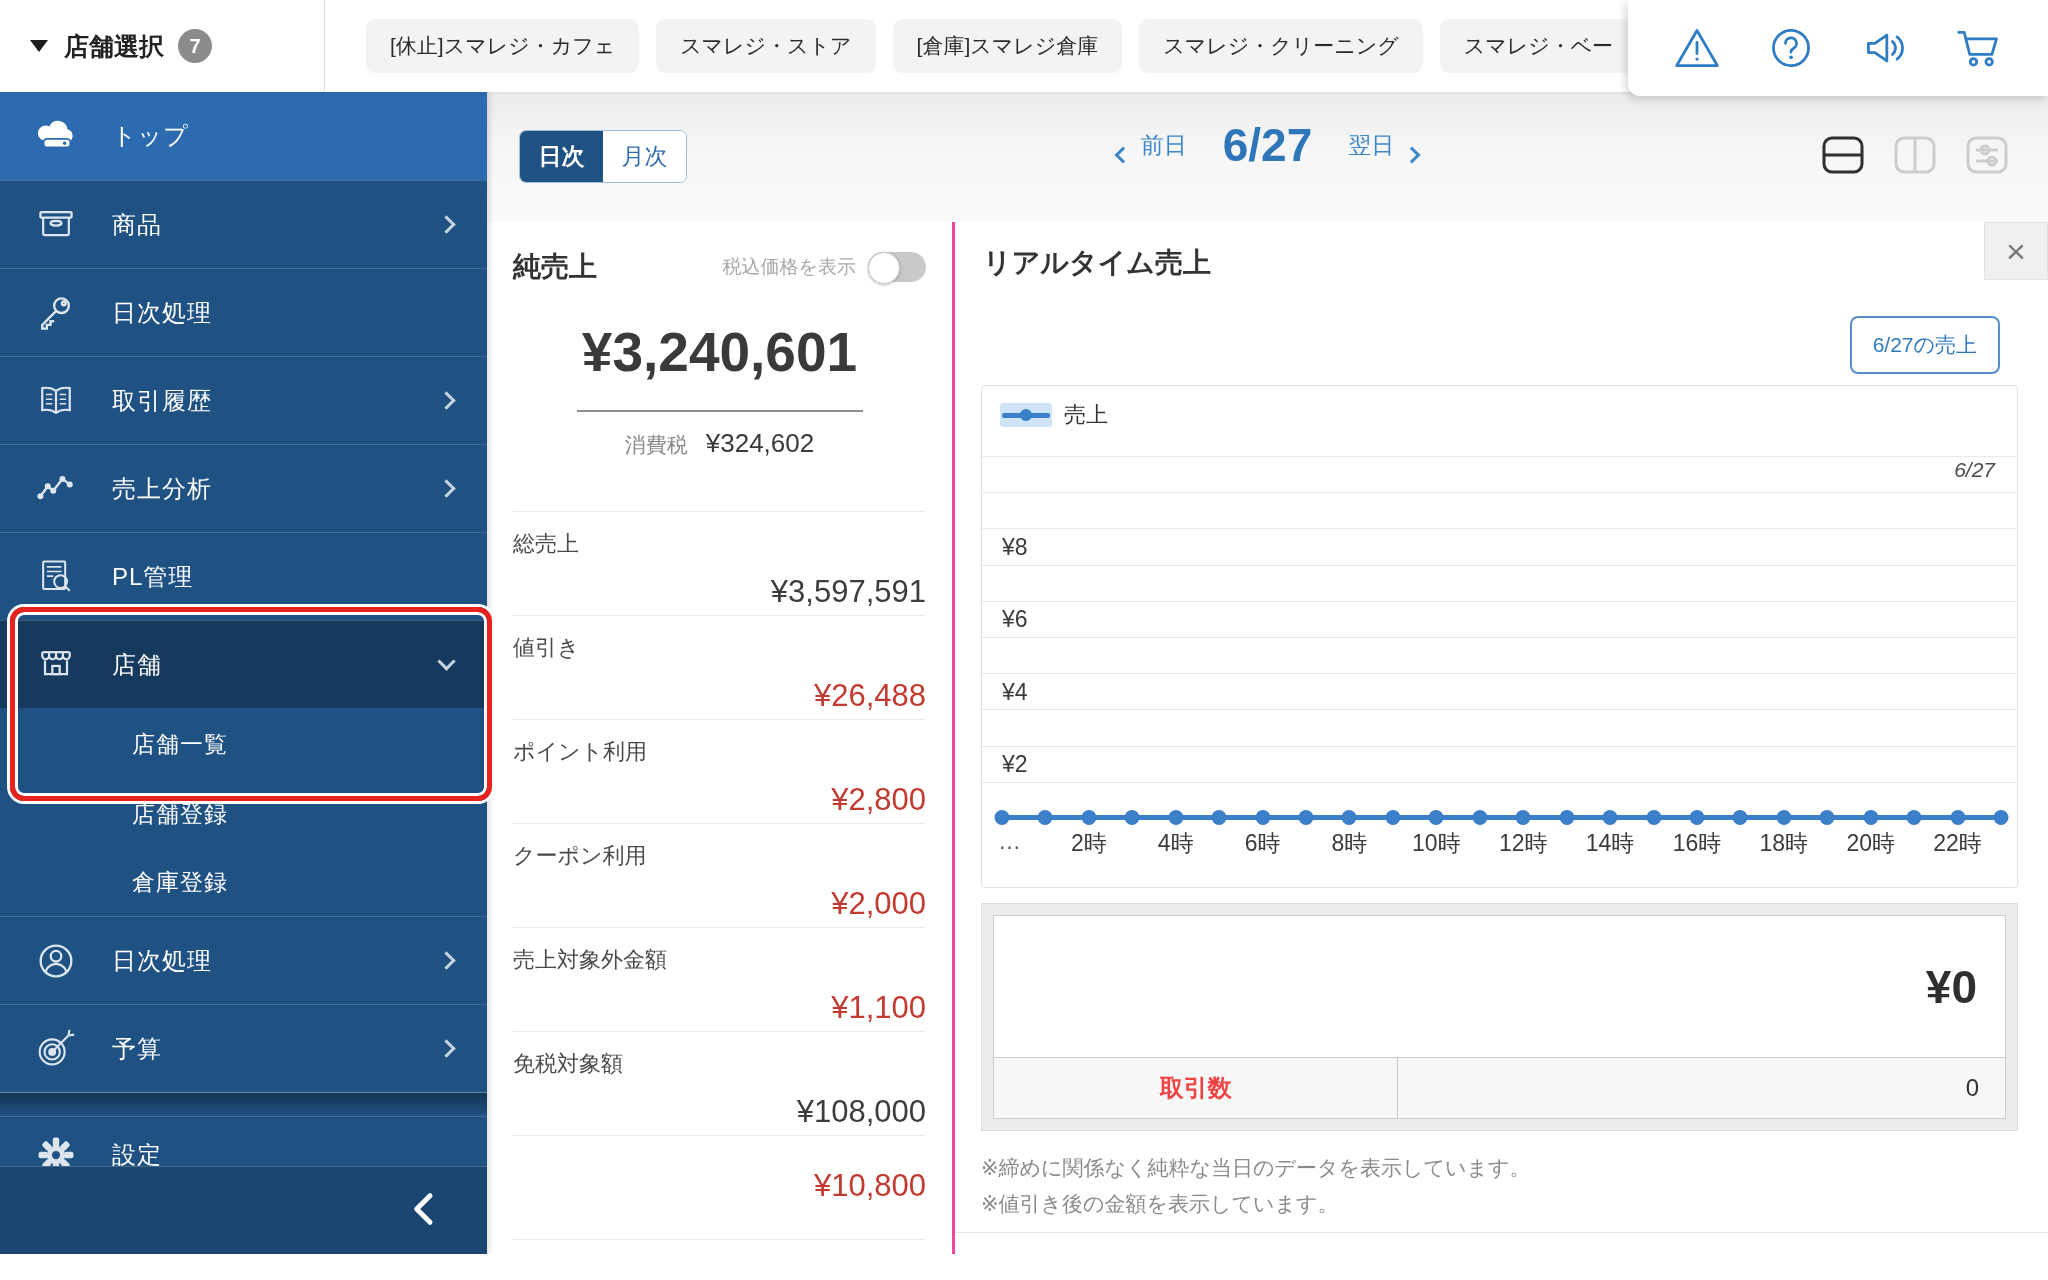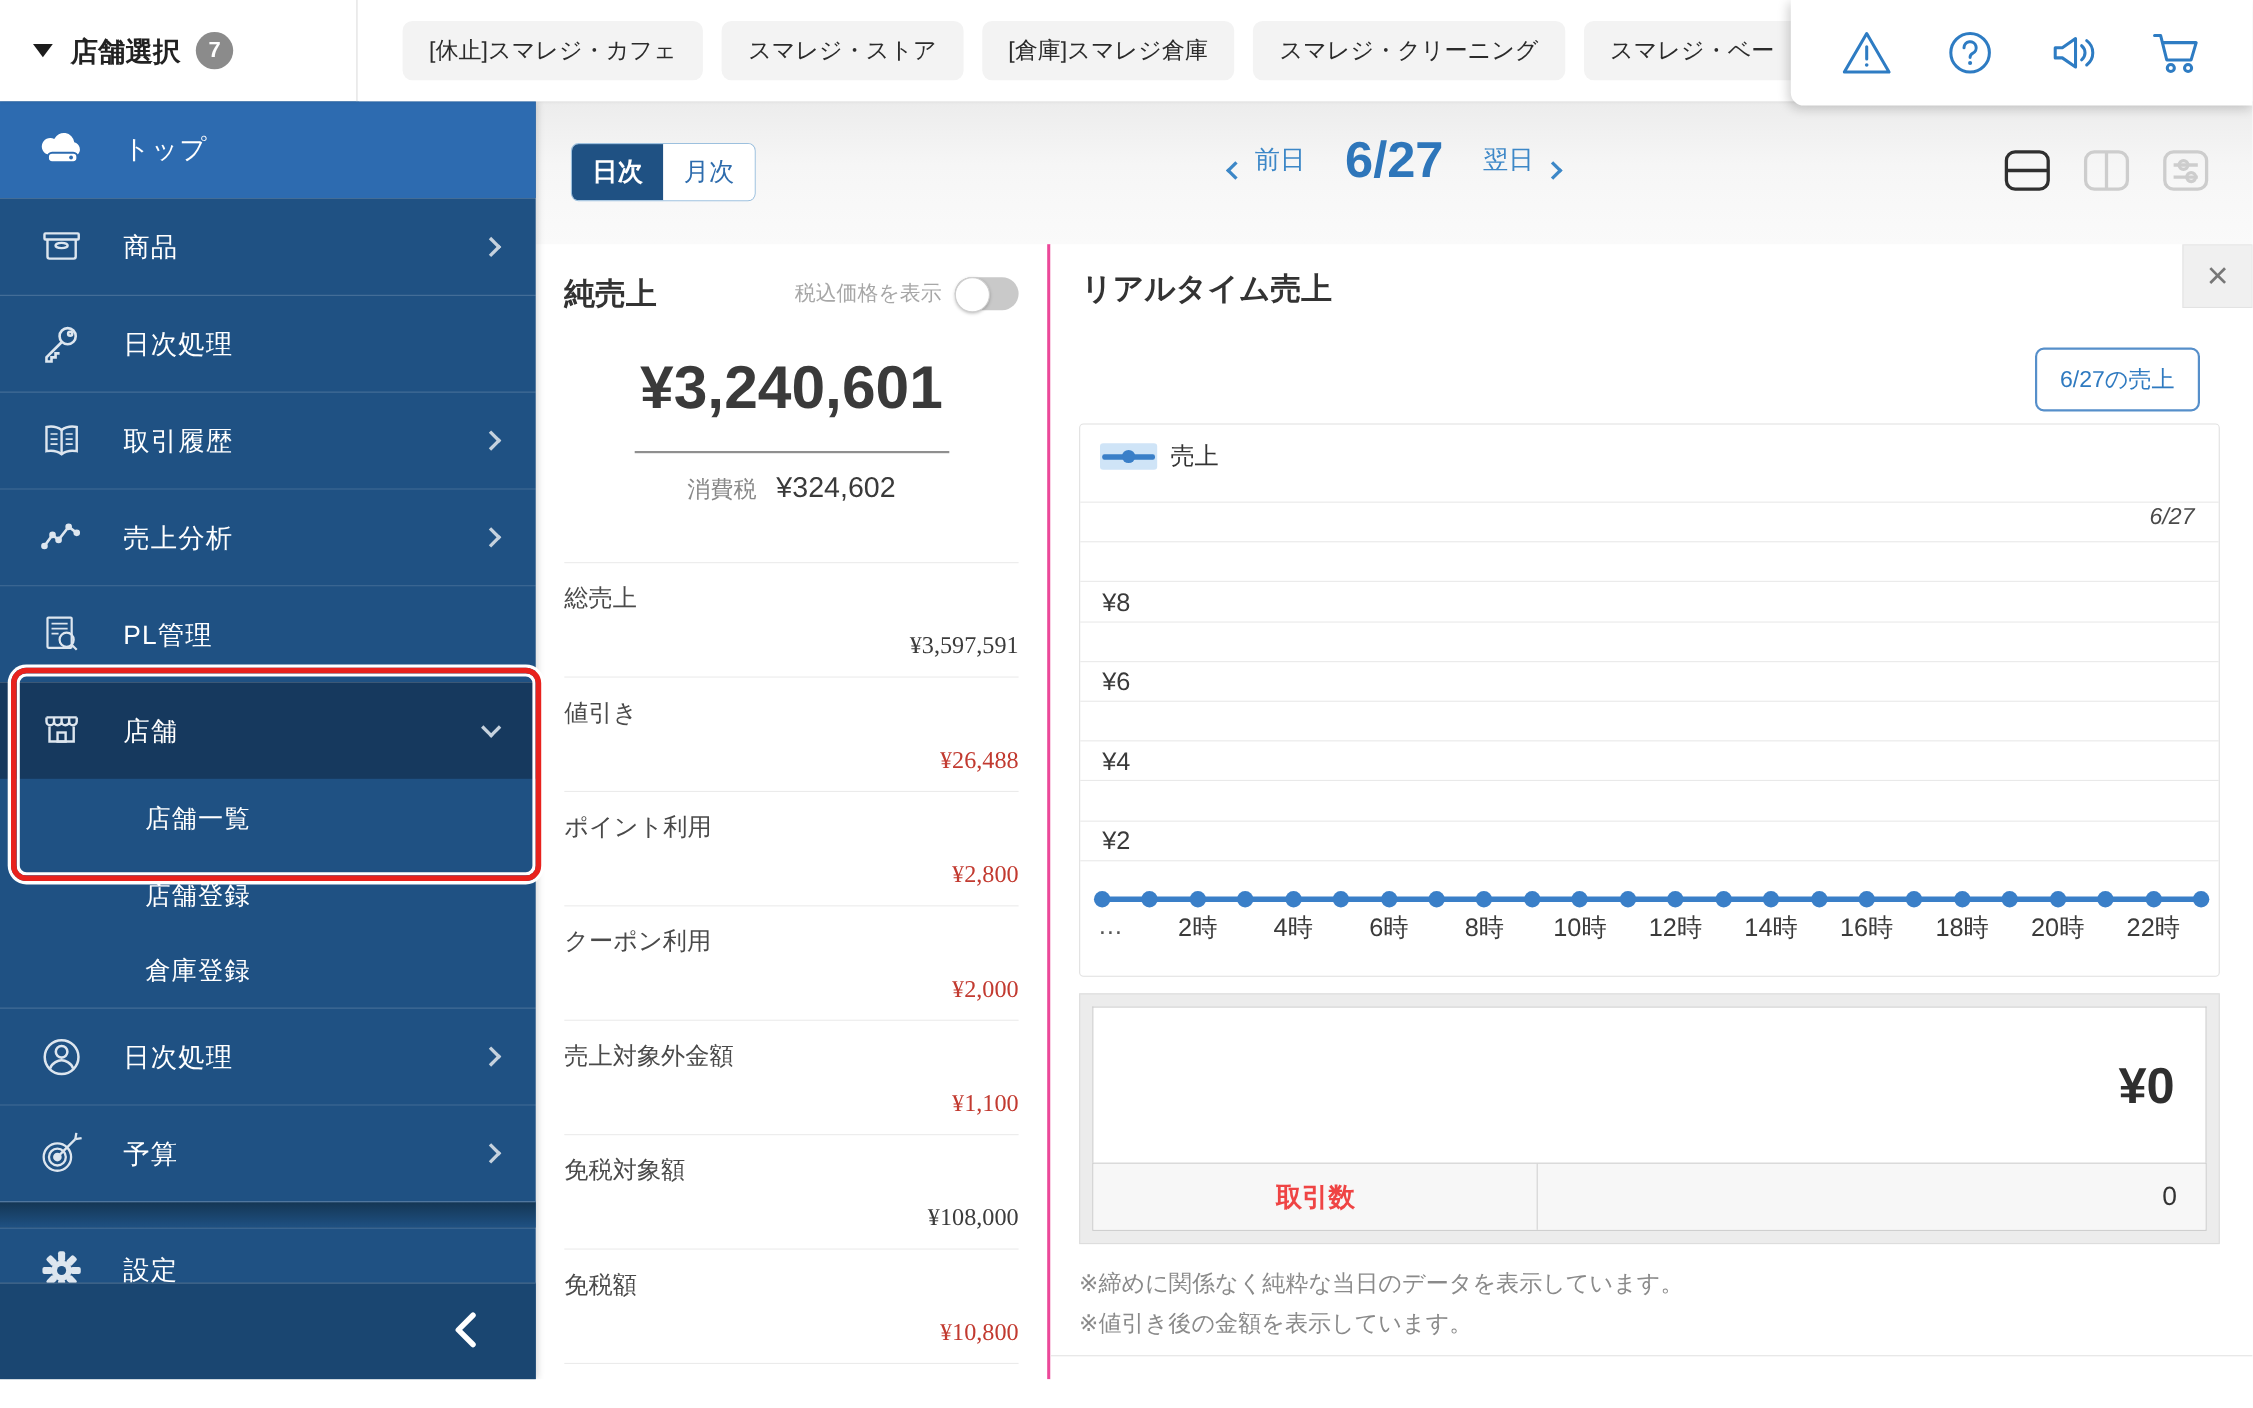--- a/index.html
+++ b/index.html
@@ -69,21 +69,21 @@
   .switch { width:58px; height:30px; border-radius:15px; background:#c9c9c9; position:relative; margin-left:12px; }
   .switch::before { content:''; position:absolute; left:0; top:0; width:30px; height:30px; border-radius:50%; background:#fff; border:1px solid #cfcfcf; box-shadow:0 1px 3px rgba(0,0,0,.25); }
   .net-sales { text-align:center; font-size:55px; font-weight:bold; color:#3a3a3a; margin-top:34px; }
   .tax-underline { width:286px; height:2px; background:#8f8f8f; margin:26px auto 16px auto; }
   .tax-line { display:flex; justify-content:center; align-items:baseline; gap:18px; }
   .tax-label { font-size:21px; color:#888; }
   .tax-value { font-size:26px; color:#3a3a3a; }
   .rows { position:absolute; left:26px; right:26px; top:289px; }
   .s-row { height:104px; border-top:1px solid #ebebeb; padding-top:17px; }
   .s-row-label { font-size:22px; color:#4a4a4a; }
-  .s-row-value { text-align:right; font-size:22px; color:#3c3c3c; margin-top:15px;font-family:Liberation Serif, serif; }
+  .s-row-value { text-align:right; font-size:31px; color:#3c3c3c; margin-top:15px; }
   .s-row-value.red { color:#c23a30; }
 
   
   .right-card { flex:1; background:#fff; position:relative; overflow:hidden; }
   .close-btn { position:absolute; right:0; top:0; width:64px; height:58px; background:#f0f0f0; border:1px solid #e3e3e3; color:#777; font-size:34px; font-weight:300; display:flex; align-items:center; justify-content:center; cursor:pointer; }
   .rt-title { position:absolute; left:28px; top:22px; font-size:28px; font-weight:bold; color:#333; }
   .date-btn { position:absolute; right:48px; top:94px; border:2px solid #568fca; border-radius:8px; background:#fff; color:#2f7ac0; font-size:21px; padding:13px 21px; cursor:pointer; }
   .chart-box { position:absolute; left:26px; right:30px; top:163px; height:503px; border:1px solid #e0e0e0; border-radius:4px; background:#fff; }
   .legend { position:absolute; left:18px; top:14px; display:flex; align-items:center; z-index:2; }
   .legend-mark { width:52px; height:24px; background:#cfe4f7; border-radius:3px; position:relative; }
@@ -380,21 +380,20 @@
           </div>
           <div class="s-row">
             <div class="s-row-label">売上対象外金額</div>
             <div class="s-row-value red">¥1,100</div>
           </div>
           <div class="s-row">
             <div class="s-row-label">免税対象額</div>
             <div class="s-row-value">¥108,000</div>
           </div>
           <div class="s-row">
-            <div class="s-row-label">免税額</div>
             <div class="s-row-value red">¥10,800</div>
           </div>
           <div class="s-row">
             <div class="s-row-label">売上原価</div>
             <div class="s-row-value"></div>
           </div>
         </div>
       </div>
 
       <div class="right-card">

